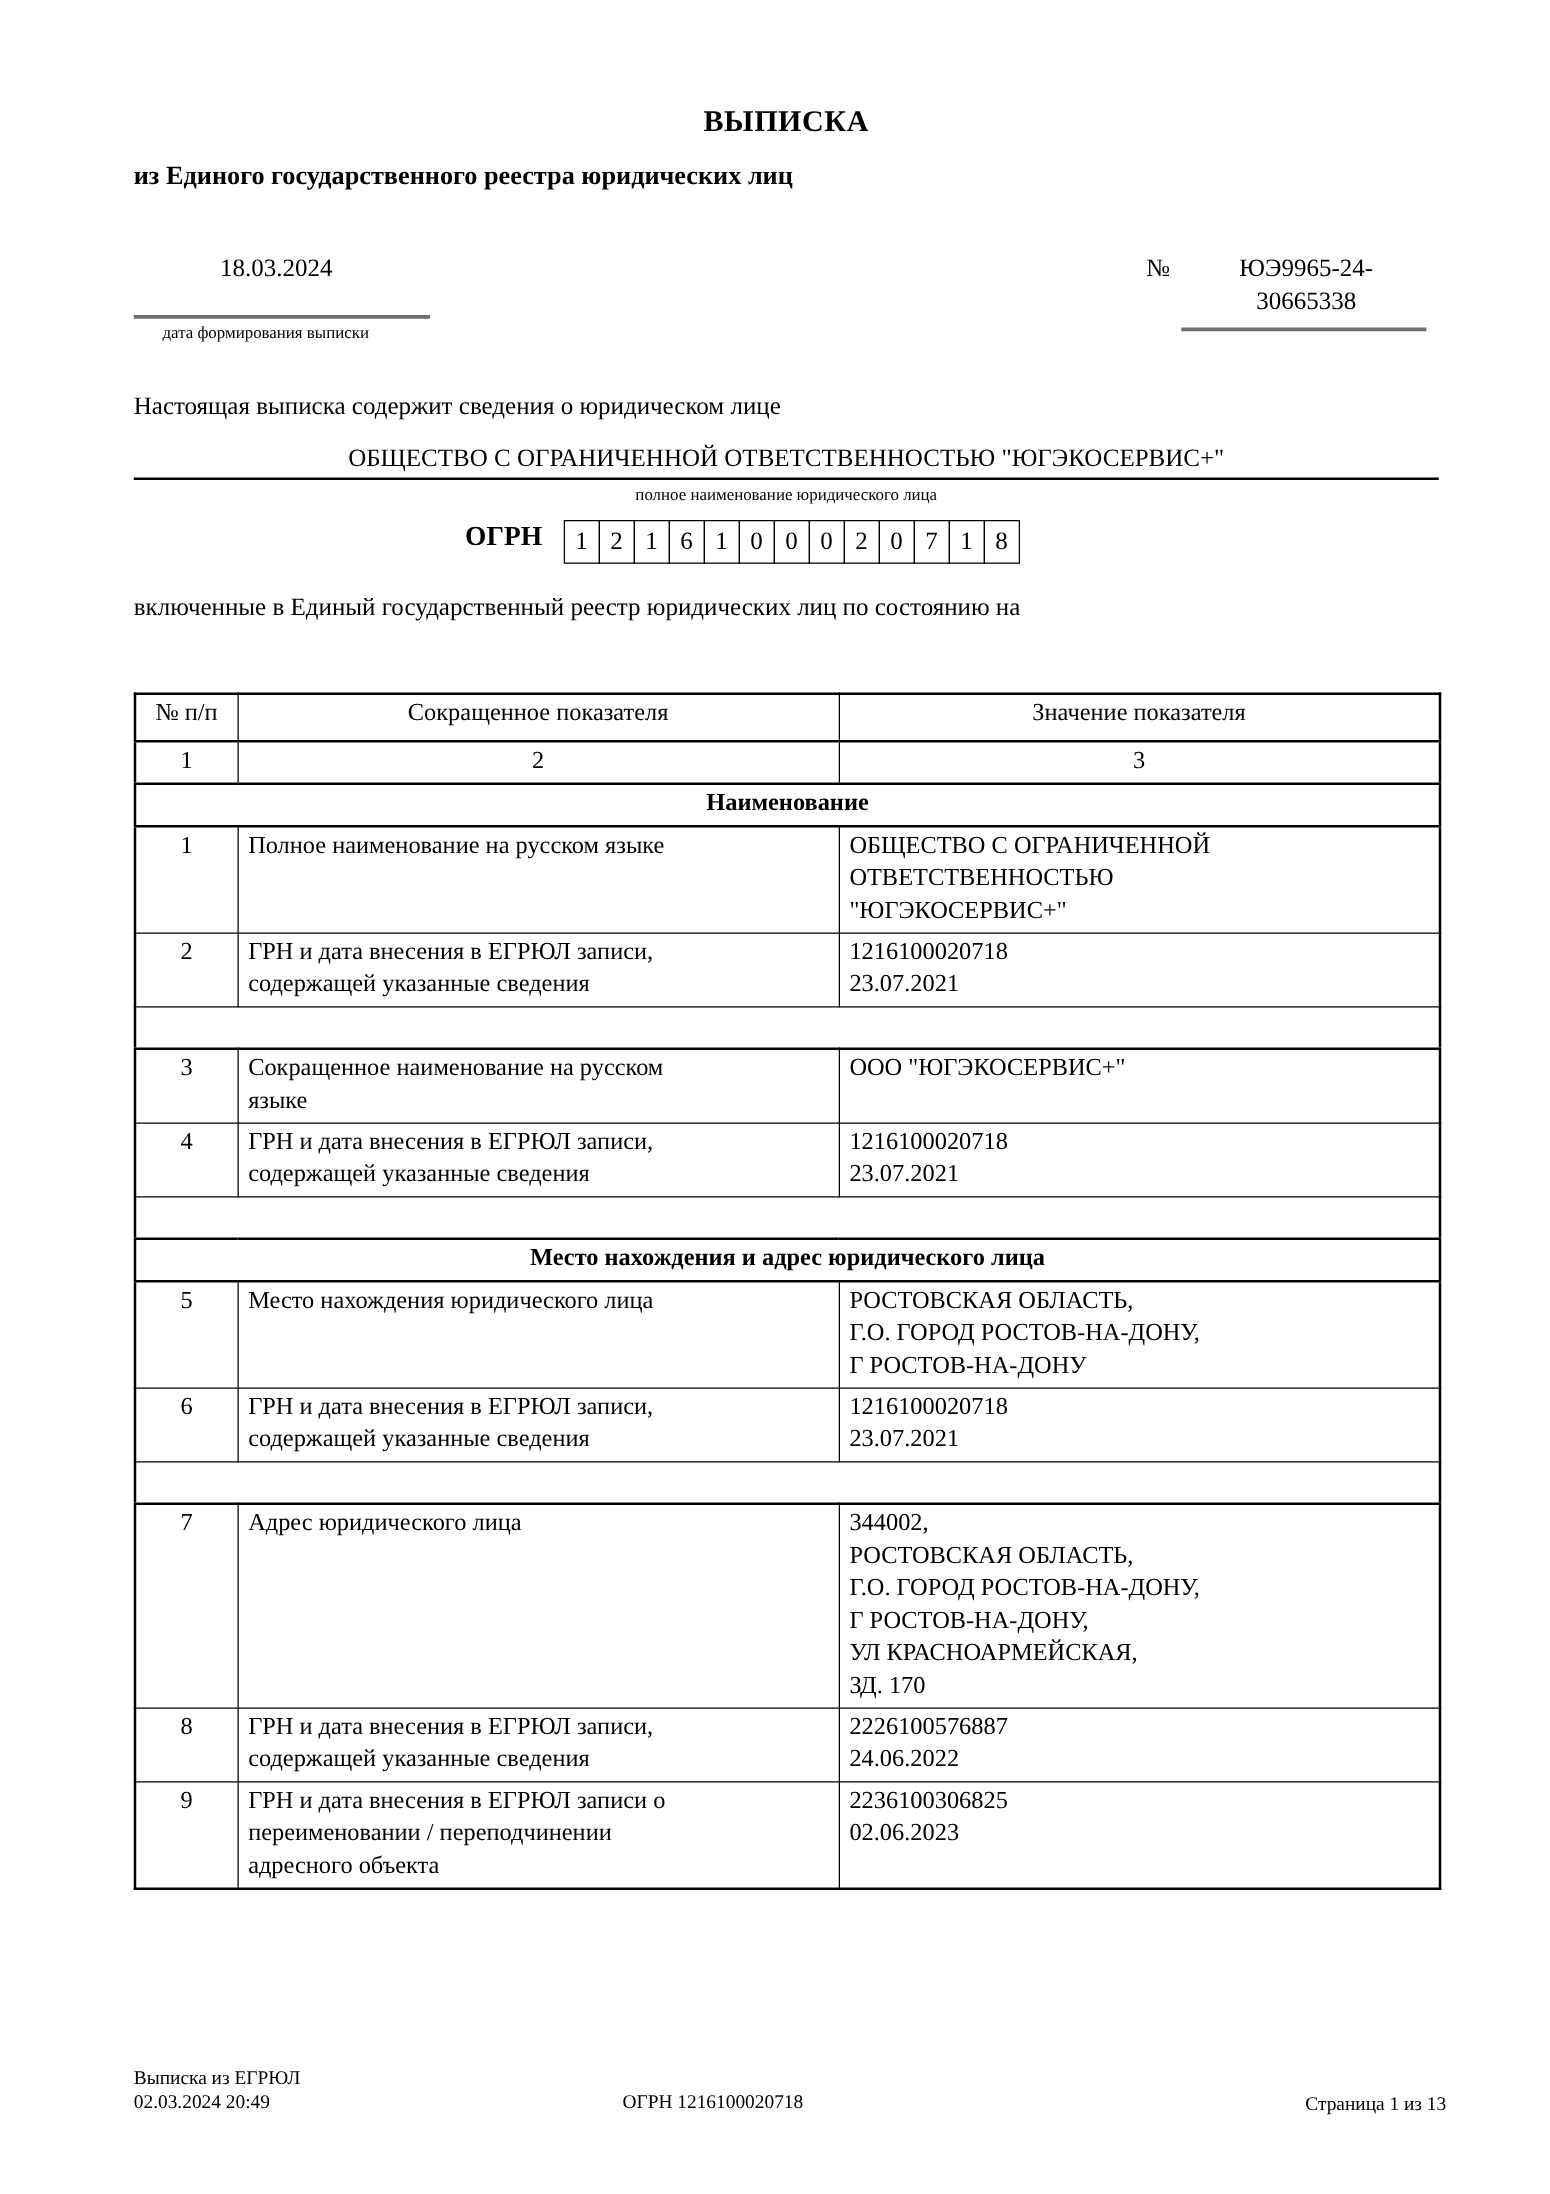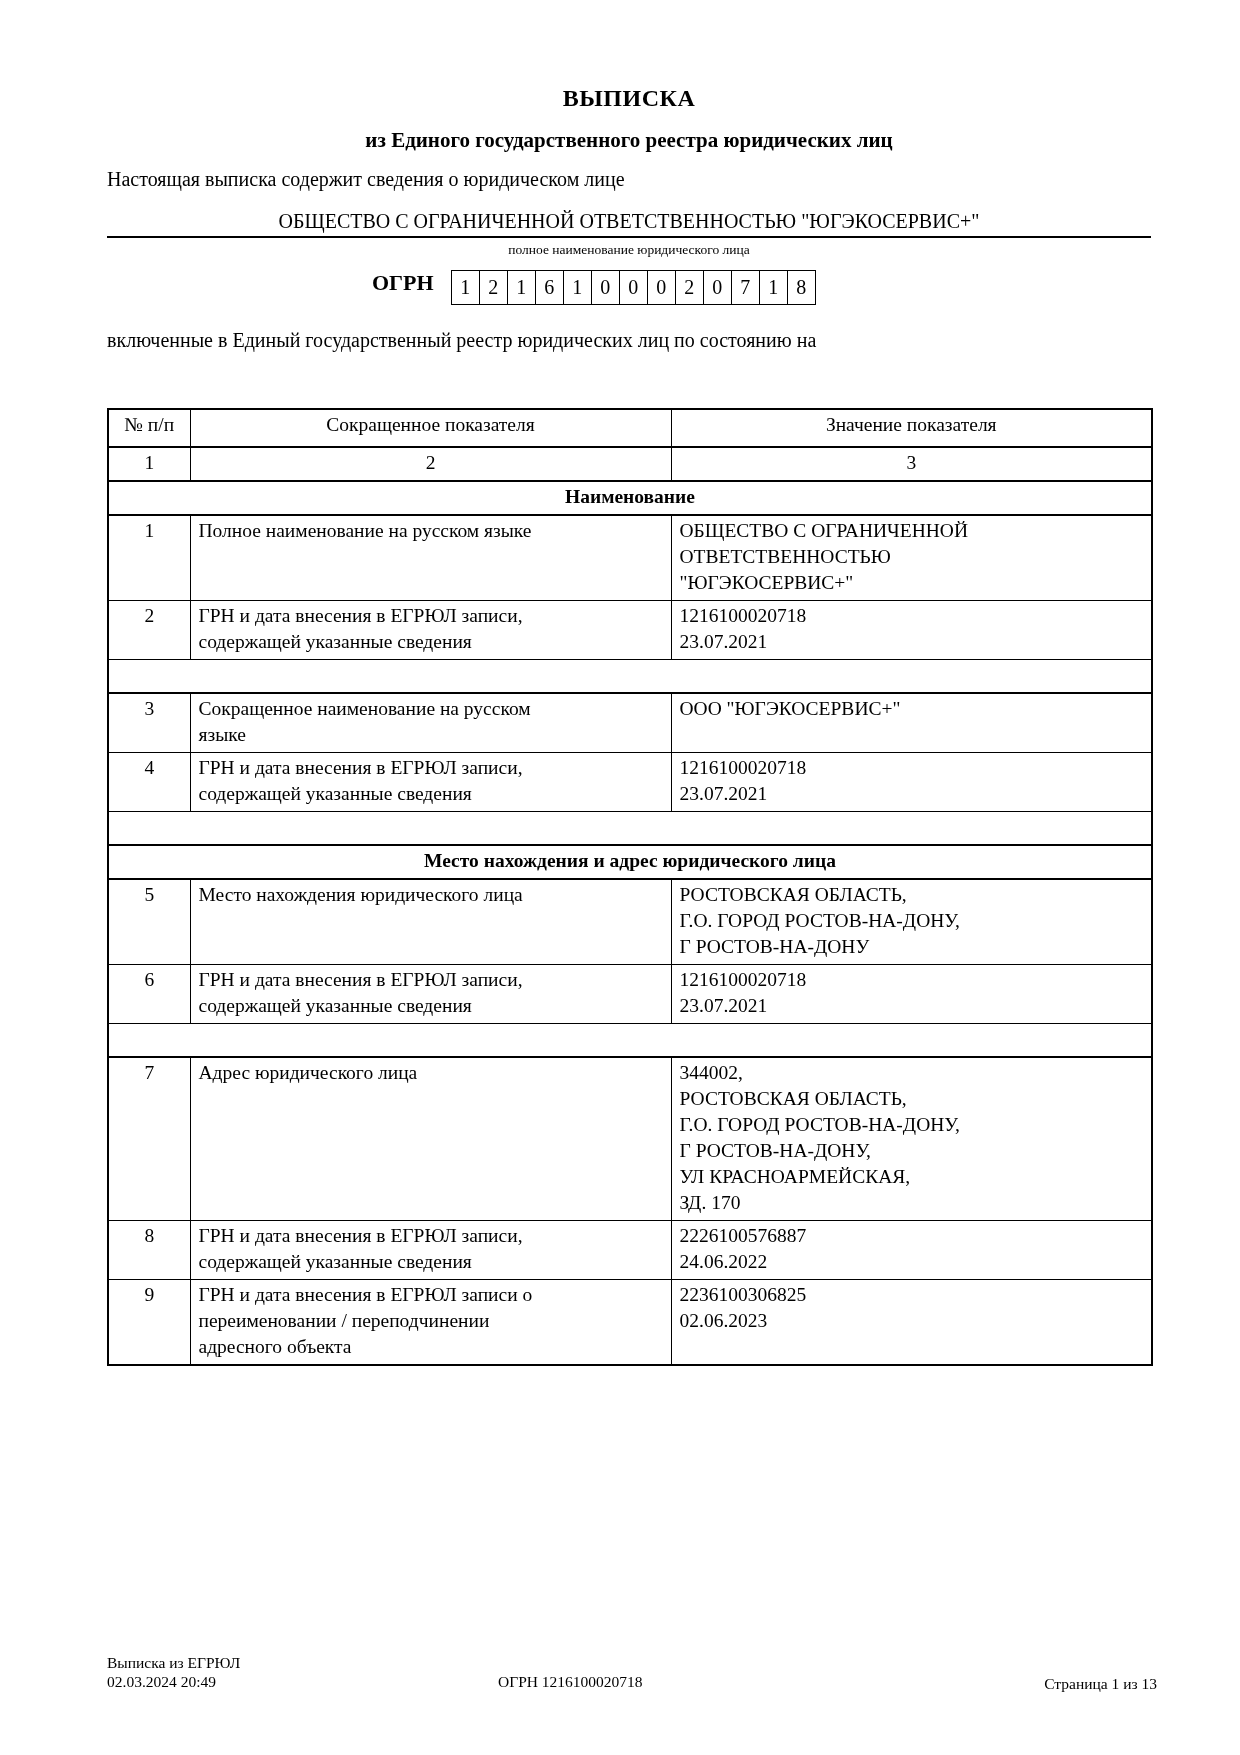--- a/index.html
+++ b/index.html
@@ -2,21 +2,21 @@
 <html><head>
 <meta charset="utf-8">
 <style>
   html,body{margin:0;padding:0;background:#ffffff;}
   .page{
     position:relative; width:1240px; height:1721px; background:#ffffff;
     box-sizing:border-box; padding:84px 89px 0 107px;
     font-family:"Liberation Serif","DejaVu Serif",serif; color:#000;
   }
   .title{ text-align:center; font-size:24px; font-weight:bold; letter-spacing:.5px; line-height:28px;}
-  .subtitle{ text-align:center; font-size:21px; font-weight:bold; margin-top:16px; line-height:24px;}
+  .subtitle{ text-align:left; font-size:21px; font-weight:bold; margin-top:16px; line-height:24px;}
 
   .meta{ position:relative; height:96px; margin-top:50px; font-size:20px;}
   .f-date{ position:absolute; left:69px; top:0; line-height:26px;}
   .date-rule{ position:absolute; left:0; top:50px; width:237px; border-top:3px solid #6e6e6e;}
   .date-caption{ position:absolute; left:23px; top:56px; font-size:13.5px;}
   .num-label{ position:absolute; left:810px; top:0; line-height:26px;}
   .num-value{ position:absolute; left:838px; top:0; width:200px; text-align:center; line-height:26px;}
   .num-rule{ position:absolute; left:838px; top:60px; width:196px; border-top:3px solid #6e6e6e;}
 
   .intro{ margin-top:14px; font-size:20px; line-height:26px;}
@@ -67,20 +67,31 @@
   .f-right{ position:absolute; right:13px; top:21px;}
 </style>
 </head>
 <body>
 
 <div class="page">
 
   <div class="title">ВЫПИСКА</div>
   <div class="subtitle">из Единого государственного реестра юридических лиц</div>
 
+  <div class="meta">
+    <div class="f-date">18.03.2024</div>
+    <div class="date-rule"></div>
+    <div class="date-caption">дата формирования выписки</div>
+    <div class="num-label">№</div>
+    <div class="num-value">
+      <div>ЮЭ9965-24-</div>
+      <div>30665338</div>
+    </div>
+    <div class="num-rule"></div>
+  </div>
 
   <div class="intro">Настоящая выписка содержит сведения о юридическом лице</div>
 
   <div class="company">ОБЩЕСТВО С ОГРАНИЧЕННОЙ ОТВЕТСТВЕННОСТЬЮ "ЮГЭКОСЕРВИС+"</div>
   <div class="full-rule"></div>
   <div class="company-caption">полное наименование юридического лица</div>
 
   <div class="ogrn-row">
     <span class="ogrn-label">ОГРН</span>
     <div class="ogrn-boxes" id="ogrn-boxes">

